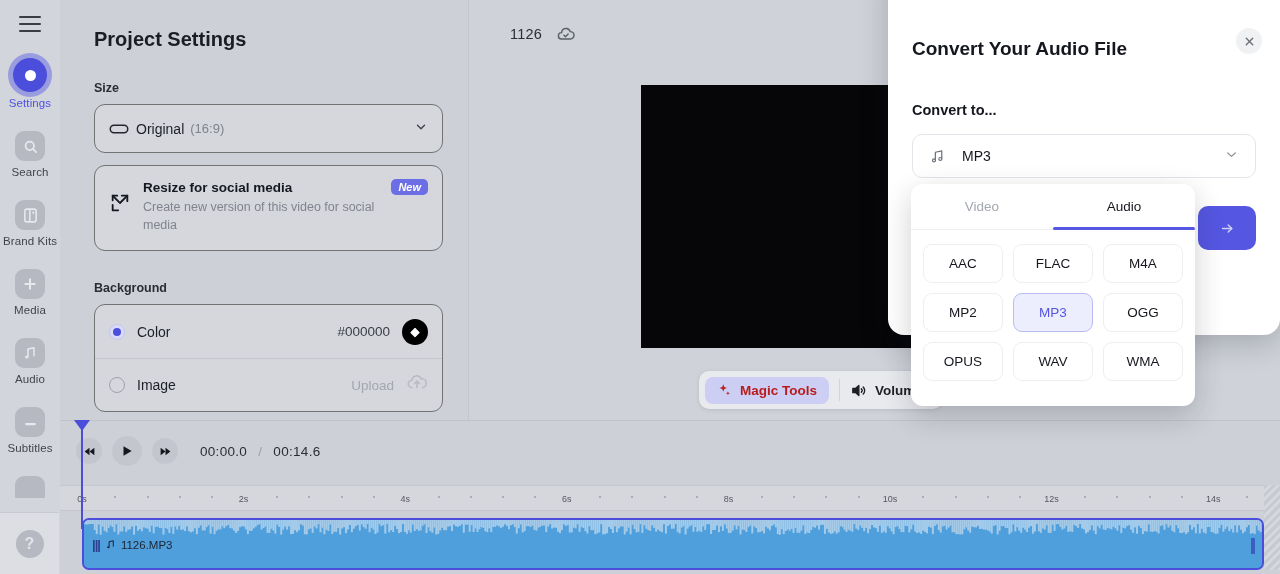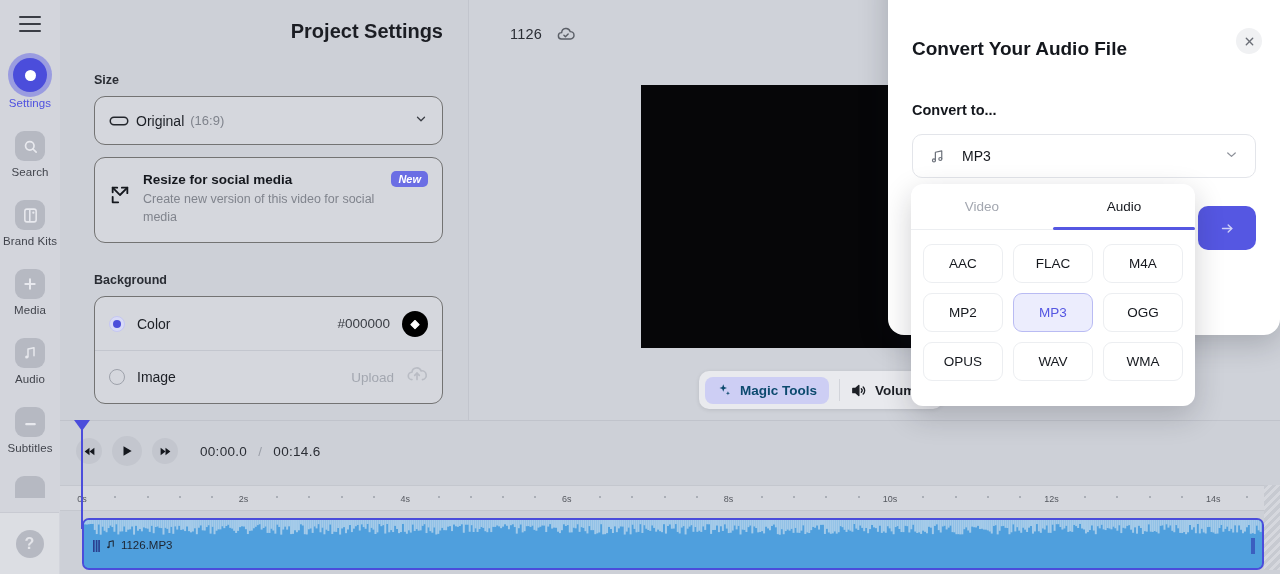--- a/index.html
+++ b/index.html
@@ -52,21 +52,21 @@
     color: #e3e4e9; font-size: 16px; font-weight: bold;
     display: flex; align-items: center; justify-content: center; cursor: pointer;
   }
 
   
   .panel {
     position: absolute; left: 60px; top: 0; width: 409px; height: 420px;
     background: #cdd0d7; padding: 16px 26px 0 34px; overflow: hidden;
   }
   .panel-sep { position:absolute; left:468px; top:0; width:1px; height:420px; background:#c2c5cd; z-index:2;}
-  .panel-title { font-size: 20px; font-weight: bold; color: #1b1d23; margin-top: 4px; text-align: right; }
+  .panel-title { font-size: 20px; font-weight: bold; color: #1b1d23; margin-top: 12px; }
   .section-label { font-size: 12.5px; font-weight: bold; color: #2a2d34; margin: 30px 0 9px; }
   .card {
     background: rgba(255,255,255,.16); border: 1px solid #737373; border-radius: 11px;
   }
   .size-row { height: 49px; display: flex; align-items: center; padding: 0 14px; cursor: pointer; }
   .size-ico { width: 22px; color: #23262c; display:flex; }
   .size-txt { font-size: 14px; color: #1c1f25; margin-left: 5px; }
   .size-ratio { font-size: 13px; color: #7f838c; margin-left: 6px; }
   .chev { margin-left: auto; color: #3b3e45; }
   .resize-card { margin-top: 12px; padding: 14px 14px 16px; display: flex; gap: 12px; cursor: pointer; position:relative;}
@@ -105,21 +105,21 @@
     position: absolute; left: 172px; top: 85px; width: 420px; height: 263px;
     background: #060608;
   }
   .toolbar {
     position: absolute; left: 230px; top: 371px; height: 38px;
     background: #e9eaee; border-radius: 10px; display: flex; align-items: center;
     padding: 0 6px; box-shadow: 0 1px 4px rgba(0,0,0,.10);
   }
   .tool-magic {
     display: flex; align-items: flex-end; gap: 8px; background: #cdcef4;
-    color: #0c4a6e; font-size: 13.5px; font-weight: bold;
+    color: #b91c1c; font-size: 13.5px; font-weight: bold;
     padding: 6px 12px; border-radius: 8px; cursor: pointer;
   }
   .tool-div { width: 1px; height: 22px; background: #d2d4da; margin: 0 10px; }
   .tool-vol { display: flex; align-items: center; gap: 8px; font-size: 13.5px;
     color: #1c1f25; font-weight: bold; cursor: pointer; padding-right: 14px;}
 
   
   .timeline { position: absolute; left: 60px; right: 0; top: 420px; bottom: 0; background: #cdd0d7; }
   .tl-sep { position:absolute; left:0; top:0; right:0; height:1px; background:#c0c3cb;}
   .tl-controls { display: flex; align-items: center; gap: 10px; padding: 16px 0 0 16px; }

